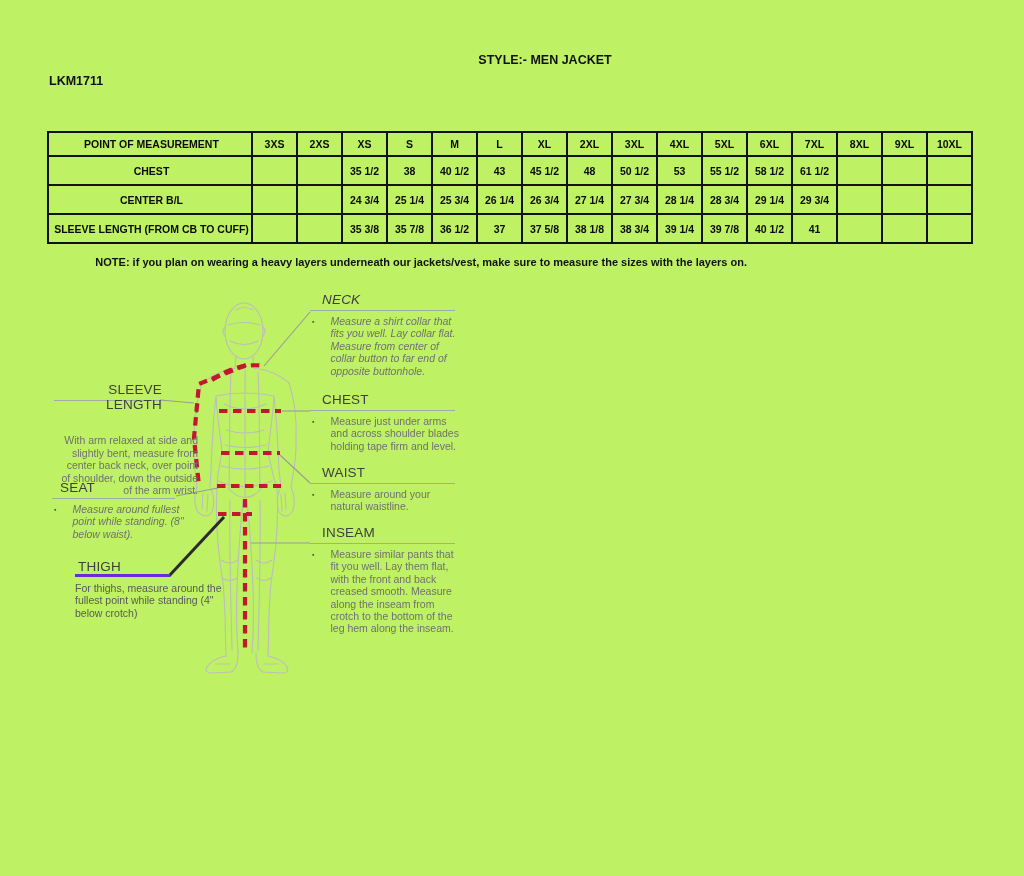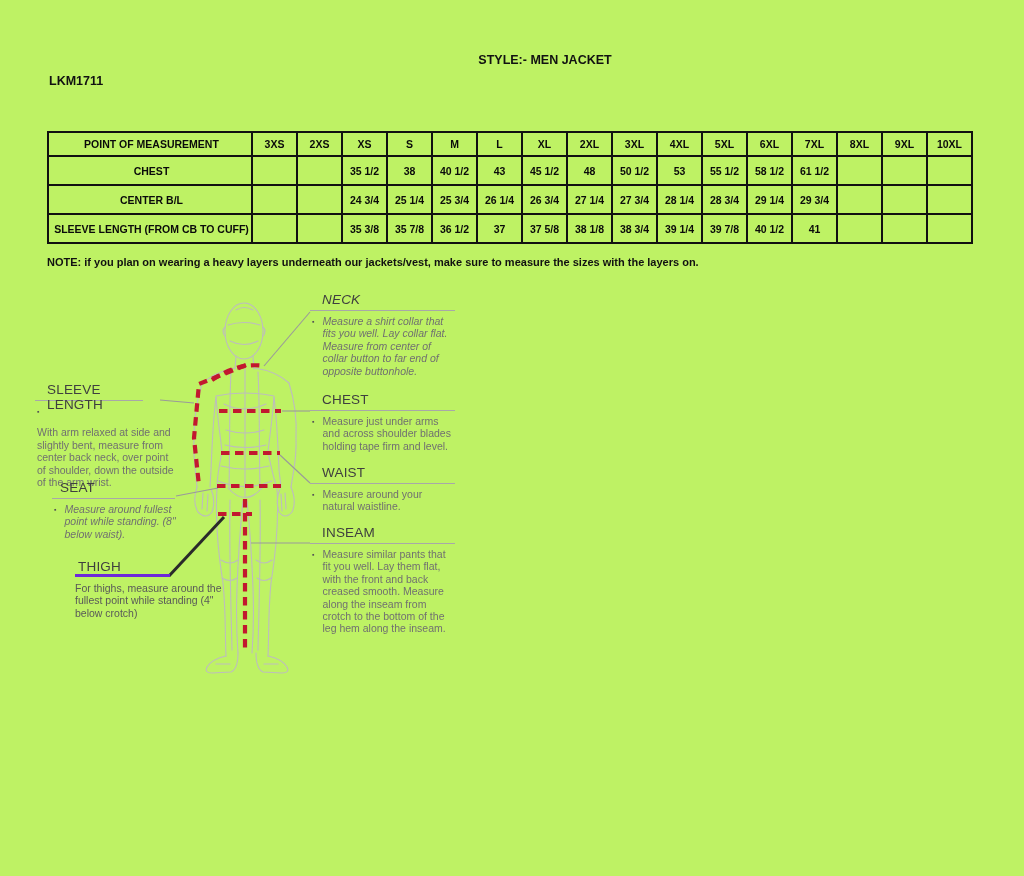--- a/index.html
+++ b/index.html
@@ -29,46 +29,46 @@
     overflow:hidden; padding:0 2px; color:#0a0a0a;
   }
   #size-table col.poml { width:204px; }
   #size-table col.sz   { width:45px; }
   #size-table thead th { height:24px; }
   #size-table tbody td { height:29px; }
   #size-table .rowlabel, #size-table .pom-head { text-align:center; padding-left:5px; }
   
   #note-text {
     position:absolute; top:256px; left:47px; width:700px;
-    font-size:11px; font-weight:bold; color:#111;
+    font-size:11px; font-weight:bold; color:#111;text-align:right;
   }
   
   #diagram-svg { position:absolute; top:285px; left:40px; width:430px; height:405px; }
   .fig path, .fig ellipse { fill:none; stroke:#bdbdbd; stroke-width:1.1; stroke-linecap:round; stroke-linejoin:round; }
   .measure path { fill:none; stroke:#c2182f; stroke-width:4.2; stroke-dasharray:8.5 5.5; stroke-linecap:butt; }
   .leader path { fill:none; stroke:#9a9a9a; stroke-width:1.1; }
   .leader .thick { stroke:#2a2a2a; stroke-width:3; }
   
   .sec { position:absolute; }
   .sec-head {
     font-size:13.5px; color:#3f3f3f; letter-spacing:.2px;
     border-bottom:1px solid #a8a8a8; height:19px;
   }
-  .para { display:flex; gap:8px; margin-top:4px; }
+  .para { display:flex; gap:16px; margin-top:4px; }
   .bullet { font-size:7px; line-height:12.4px; color:#555; padding-top:1px; }
   .sec-text { font-size:10.5px; line-height:12.4px; color:#707070; }
   .right-sec { left:310px; }
   .right-sec .sec-head { width:145px; padding-left:12px; }
   .right-sec .sec-text { width:134px; }
   .right-sec .para { margin-left:2px; }
   #sec-neck   { top:292px;font-style:italic; }
   #sec-chest  { top:392px; }
   #sec-waist  { top:465px; }
   #sec-inseam { top:525px; }
-  #sec-sleeve { top:382px; left:35px; }
+  #sec-sleeve { top:382px; left:54px;text-align:right; }
   #sec-sleeve .sec-head { width:108px; padding-left:12px; }
   #sec-sleeve .para { margin-left:2px;flex-direction:column; }
   #sec-sleeve .sec-text { width:142px; }
   #sec-seat { top:480px; left:52px; }
   #sec-seat .sec-head { width:123px; padding-left:8px; }
   #sec-seat .para { margin-left:2px; }
   #sec-seat .sec-text { width:126px;font-style:italic; }
   #sec-thigh { top:559px; left:75px; }
   #sec-thigh .sec-head { width:95px; padding-left:3px; border-bottom:3px solid #6d28d9; height:18px; }
   #sec-thigh .sec-text { width:160px; color:#595959; }

